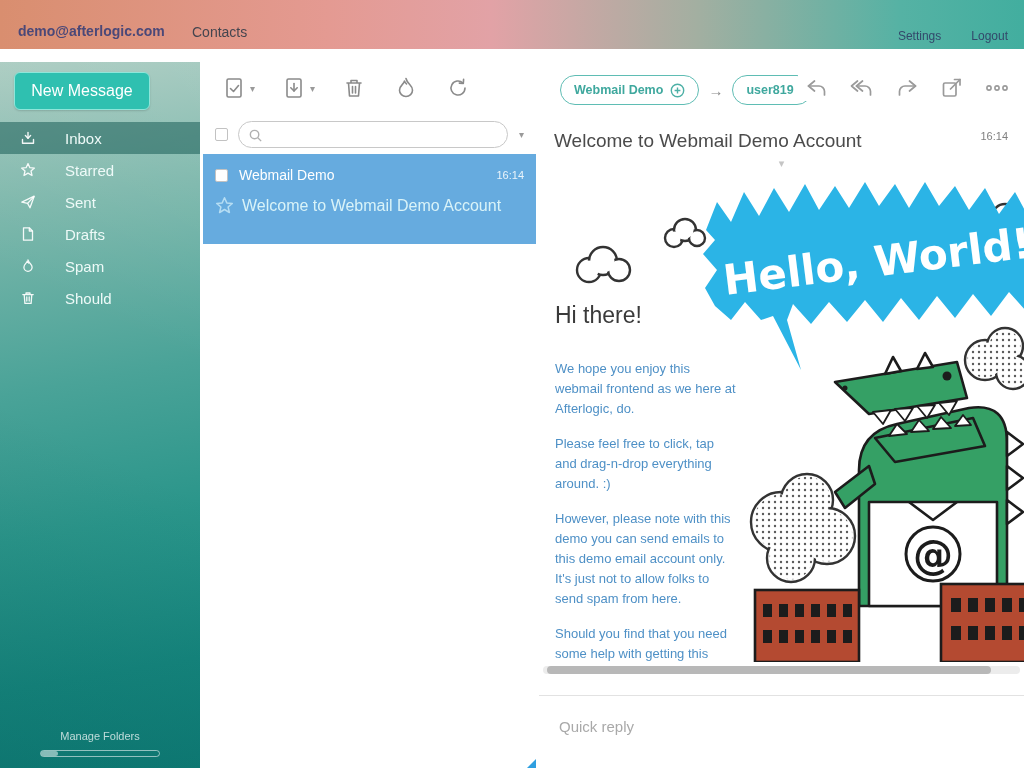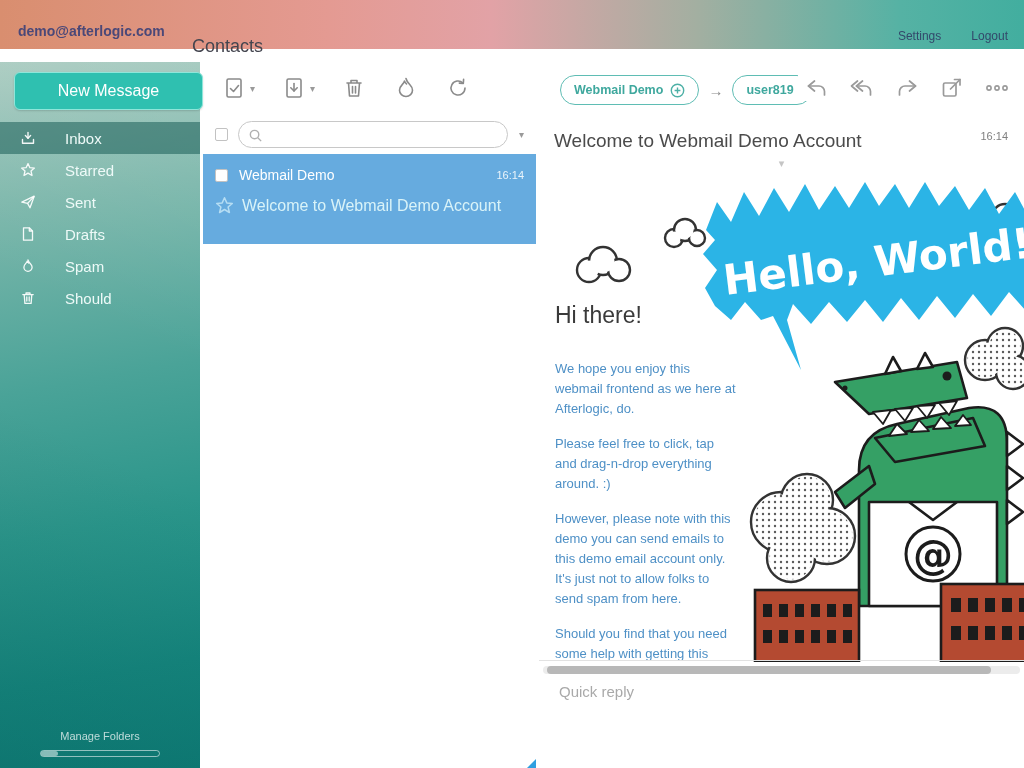--- a/index.html
+++ b/index.html
@@ -4,31 +4,31 @@
 <style>
   * { box-sizing: border-box; margin: 0; padding: 0; }
   html,body { width:1024px; height:768px; }
   body { font-family:"Liberation Sans","DejaVu Sans",sans-serif; background:#fff; }
   #app { position:relative; width:1024px; height:768px; overflow:hidden; background:#fff; }
 
   
   .topbar { position:absolute; left:0; top:0; width:1024px; height:49px;
     background:linear-gradient(90deg,#d98e6f 0%,#e49a92 32%,#e2a2a6 48%,#a3afa1 68%,#55b2a4 88%,#42ae9f 100%); }
   .topbar .account { position:absolute; left:18px; top:23px; font-size:14px; font-weight:bold; color:#4b4878; cursor:pointer; }
-  .topbar .contacts { position:absolute; left:192px; top:36px; font-size:18px; color:#44454f; cursor:pointer; }
+  .topbar .contacts { position:absolute; left:192px; top:24px; font-size:14px; color:#44454f; cursor:pointer; }
   .topbar .top-right { position:absolute; right:16px; top:29px; display:flex; gap:30px; }
   .topbar .top-right span { font-size:12px; color:#33496b; cursor:pointer; }
 
   
   .sidebar { position:absolute; left:0; top:62px; width:200px; height:706px;
     background:linear-gradient(170deg,#a8cabf 0%,#7cb7ab 20%,#4aa398 45%,#2a958a 65%,#15867e 85%,#0e7e78 100%); }
   .sidebar::after { content:""; position:absolute; inset:0; pointer-events:none;
     background:linear-gradient(205deg,rgba(255,255,255,.10) 0%,rgba(255,255,255,0) 38%),
                linear-gradient(25deg,rgba(0,45,45,.12) 0%,rgba(0,45,45,0) 46%); }
-  .new-message { position:absolute; left:14px; top:10px; width:189px; height:38px; z-index:2;
+  .new-message { position:absolute; left:14px; top:10px; width:136px; height:38px; z-index:2;
     background:#2fc0b0; border:1px solid #8ee6da; border-radius:6px; color:#fff; font-size:16px;
     font-family:inherit; cursor:pointer; box-shadow:0 1px 2px rgba(0,0,0,.15); }
   .folders { position:absolute; left:0; top:60px; width:200px; list-style:none; z-index:2; }
   .folder { display:flex; align-items:center; height:32px; padding-left:20px; gap:29px;
     color:#eefaf8; font-size:15px; cursor:pointer; }
   .folder.selected { background:rgba(13,84,78,.5); }
   .ficon { width:16px; height:16px; display:inline-flex; flex:none; }
   .manage { position:absolute; left:0; top:668px; width:200px; text-align:center; z-index:2;
     font-size:11px; color:rgba(255,255,255,.72); cursor:pointer; }
   .quota { position:absolute; left:40px; top:688px; width:120px; height:7px; z-index:2;
@@ -73,21 +73,21 @@
   .vtime { position:absolute; right:16px; top:12px; font-size:11px; color:#808080; }
   .collapse { position:absolute; left:50%; top:96px; transform:translateX(-50%);
     color:#c5c5c5; font-size:11px; cursor:pointer; line-height:1; }
   .mail-body { position:absolute; left:0; top:108px; width:485px; height:492px; overflow:hidden; background:#fff; }
   .illustration { position:absolute; left:0; top:0; pointer-events:none; }
   .body-text { position:absolute; left:16px; top:132px; width:182px; }
   .body-text h2 { font-size:23px; font-weight:400; color:#3a3a3a; margin-bottom:30px; }
   .body-text p { font-size:13px; line-height:20px; color:#4e90c6; margin-bottom:15px; }
   .hscroll { position:absolute; left:4px; top:604px; width:477px; height:8px; background:#ececec; border-radius:4px; }
   .hthumb { position:absolute; left:4px; top:0; width:93%; height:8px; background:#b8b8b8; border-radius:4px; cursor:grab; }
-  .quick-reply { position:absolute; left:0; top:598px; width:485px; height:73px;
+  .quick-reply { position:absolute; left:0; top:633px; width:485px; height:73px;
     border-top:1px solid #e2e2e2; padding:22px 0 0 20px; cursor:text; }
   .quick-reply span { font-size:15px; color:#a9a9a9; }
 
   svg { display:block; }
 </style>
 </head>
 <body>
 
 <div id="app">
 

